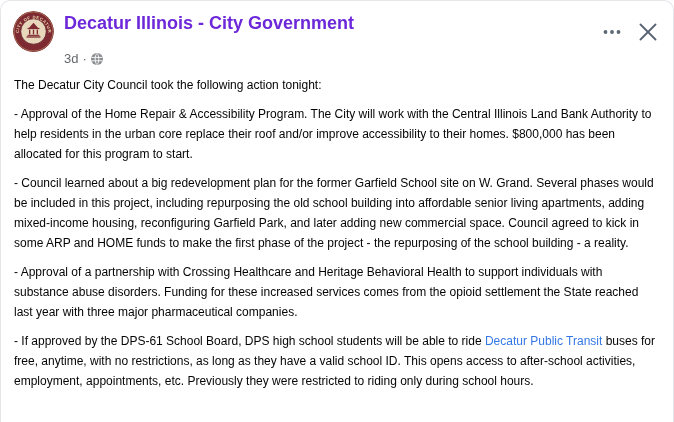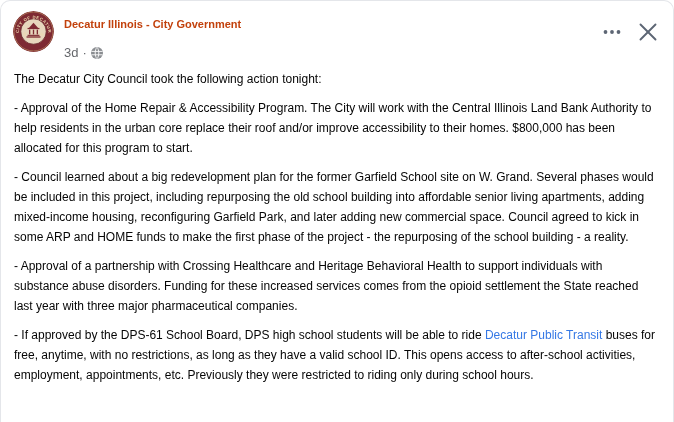--- a/index.html
+++ b/index.html
@@ -33,32 +33,32 @@
     flex: 0 0 auto;
     cursor: pointer;
   }
   .avatar svg { display: block; }
   .header-text {
     margin-left: 10px;
     padding-top: 3px;
     min-width: 0;
   }
   .page-name {
-    font-size: 11px;
+    font-size: 18px;
     line-height: 19px;
     font-weight: 700;
-    color: #c2410c;
+    color: #6d28d9;
     text-decoration: none;
     display: inline-block;
     cursor: pointer;
   }
   .meta {
     display: flex;
     align-items: center;
-    margin-top: 11px;
+    margin-top: 18px;
     font-size: 13px;
     line-height: 16px;
     color: #65676b;
   }
   .timestamp { color: #65676b; text-decoration: none; cursor: pointer; }
   .meta .dot { margin: 0 4px; color: #65676b; }
   .globe { display: inline-flex; align-items: center; }
   .actions {
     position: absolute;
     top: 19px;

